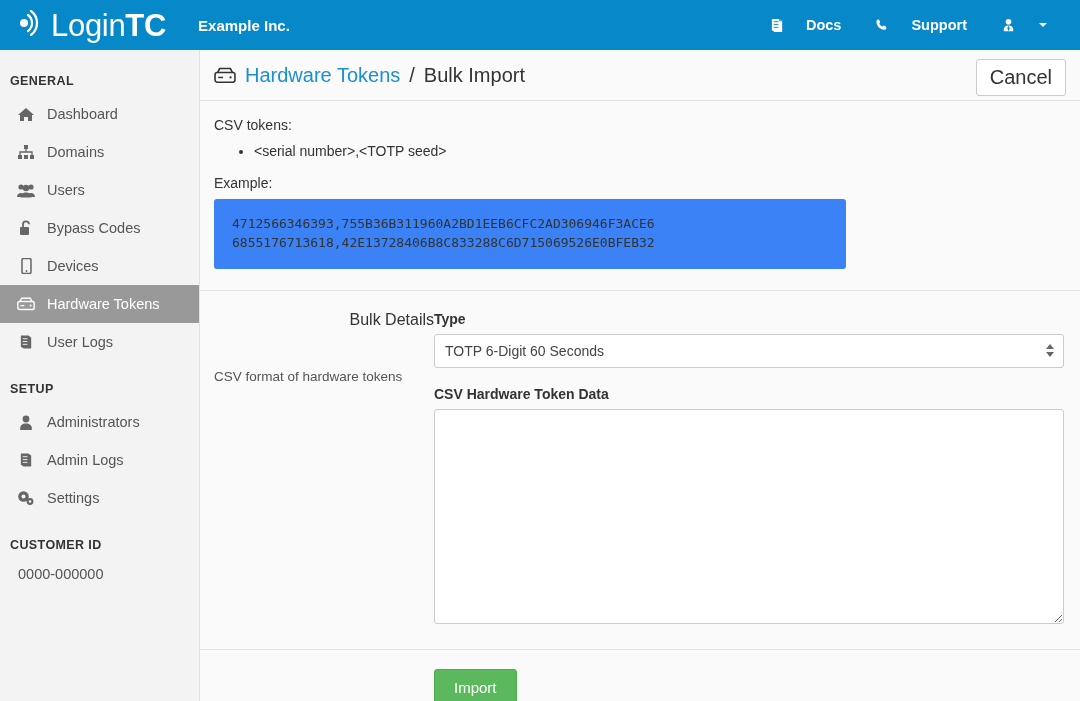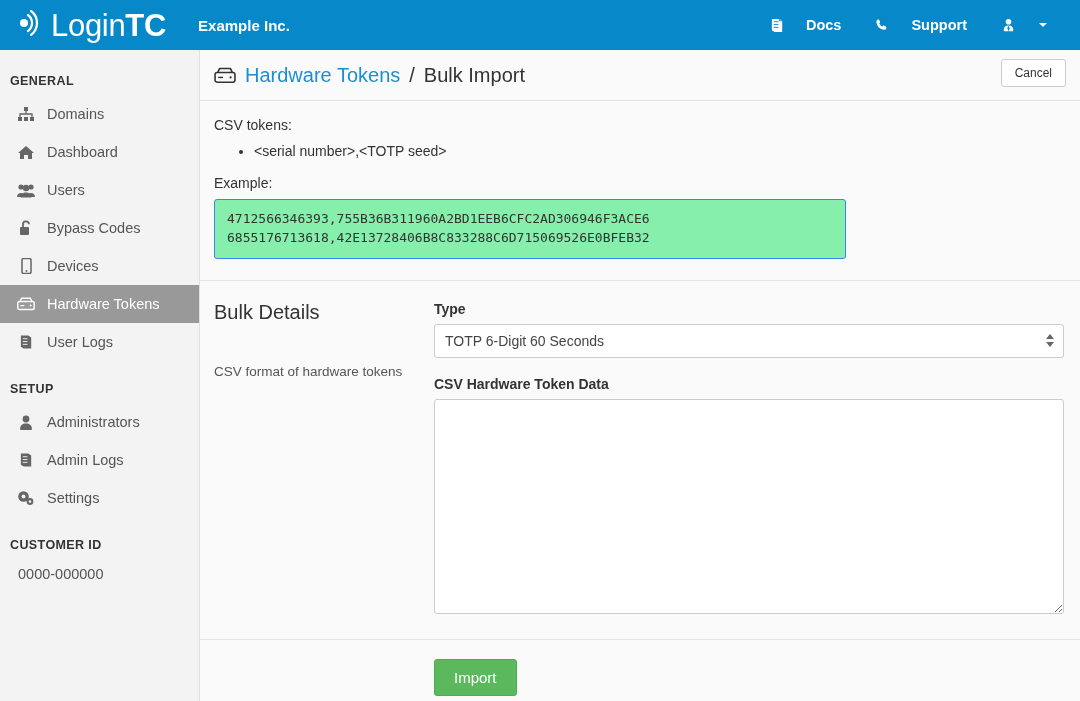--- a/index.html
+++ b/index.html
@@ -105,60 +105,61 @@
     font-size: 20px;
   }
   #breadcrumb .bc-icon { color: #333333; display: flex; }
   #breadcrumb-link { color: #1a8fd1; cursor: pointer; }
   #breadcrumb-sep { color: #333333; }
   #breadcrumb-current { color: #333333; }
   #cancel-button {
     position: absolute; right: 14px; top: 9px;
     background: #ffffff; border: 1px solid #cccccc;
     border-radius: 3px;
-    font-size: 12px; color: #333333;
+    font-size: 20px; color: #333333;
     padding: 6px 13px; cursor: pointer;
     font-family: "Liberation Sans", sans-serif;
   }
 
   
   #csv-format-block { padding: 16px 14px 0 14px; }
   .body-text { font-size: 14px; color: #333333; }
   #csv-format-label { margin-bottom: 8px; }
   #csv-format-list {
     margin: 0 0 0 0; padding-left: 40px; list-style: disc;
   }
   #csv-format-list li { font-size: 14px; color: #333333; padding: 2px 0; }
   #example-label { margin-top: 14px; margin-bottom: 8px; }
   #example-code {
     width: 632px;
-    background: #86efac;
-    border: 1px solid #3b82f6;
+    background: #3b82f6;
+    border: 6px solid #3b82f6;
     border-radius: 3px;
     padding: 10px 12px;
     font-family: "DejaVu Sans Mono", monospace;
     font-size: 13px; color: #333333;
     line-height: 1.45;
     white-space: pre;
   }
 
   #section-divider {
     margin-top: 21px;
     border-top: 1px solid #e3e3e3;
   }
 
   
   #form-area {
     display: flex;
     padding: 20px 14px 0 14px;
   }
   #form-left { width: 220px; flex: none; }
   #bulk-details-title {
-    font-size: 20px; color: #333333; font-weight: normal;
+    font-size: 16px; color: #333333; font-weight: normal;
     margin: 0 0 6px 0;
+    text-align: right;
   }
   #bulk-details-sub { font-size: 13.5px; color: #555555; margin-top: 40px; }
   #form-right { flex: 1; }
   .field-label {
     font-size: 14px; font-weight: bold; color: #333333;
     margin-bottom: 7px; display: block;
   }
   #type-select-wrap { position: relative; width: 630px; }
   #type-select {
     width: 630px; height: 34px;
@@ -263,37 +264,37 @@
   </div>
 </div>
 
 <div id="sidebar">
 
   <div class="side-heading" id="side-general">GENERAL</div>
 
   <div class="side-item">
     <span class="si-icon">
       <svg width="16" height="15" viewBox="0 0 16 15">
+          <path d="M8 1L0 8h2v6h4V10h4v4h4V8h2z" fill="currentColor"></path>
+        </svg>
+    </span>
+    <span>Dashboard</span>
+  </div>
+
+  <div class="side-item">
+    <span class="si-icon">
+      <svg width="16" height="15" viewBox="0 0 16 15">
         <rect x="6" y="0" width="4" height="4" fill="currentColor"></rect>
         <rect x="0" y="10" width="4" height="4" fill="currentColor"></rect>
         <rect x="6" y="10" width="4" height="4" fill="currentColor"></rect>
         <rect x="12" y="10" width="4" height="4" fill="currentColor"></rect>
         <path d="M8 4v3M2 10V7h12v3" stroke="currentColor" stroke-width="1.3" fill="none"></path>
       </svg>
     </span>
     <span>Domains</span>
-  </div>
-
-  <div class="side-item">
-    <span class="si-icon">
-      <svg width="16" height="15" viewBox="0 0 16 15">
-          <path d="M8 1L0 8h2v6h4V10h4v4h4V8h2z" fill="currentColor"></path>
-        </svg>
-    </span>
-    <span>Dashboard</span>
   </div>
 
   <div class="side-item">
     <span class="si-icon">
       <svg width="18" height="15" viewBox="0 0 18 15">
         <circle cx="4" cy="4" r="2.6" fill="currentColor"></circle>
         <circle cx="14" cy="4" r="2.6" fill="currentColor"></circle>
         <circle cx="9" cy="5" r="3.2" fill="currentColor"></circle>
         <path d="M0 14c0-2.4 1.8-4 4-4s4 1.6 4 4z" fill="currentColor"></path>
         <path d="M10 14c0-2.4 1.8-4 4-4s4 1.6 4 4z" fill="currentColor"></path>

